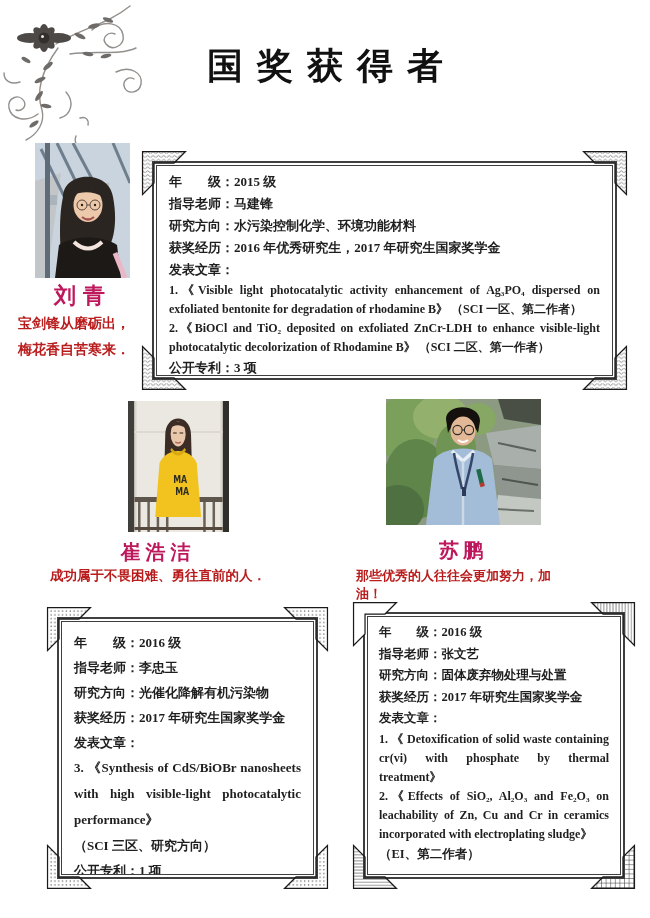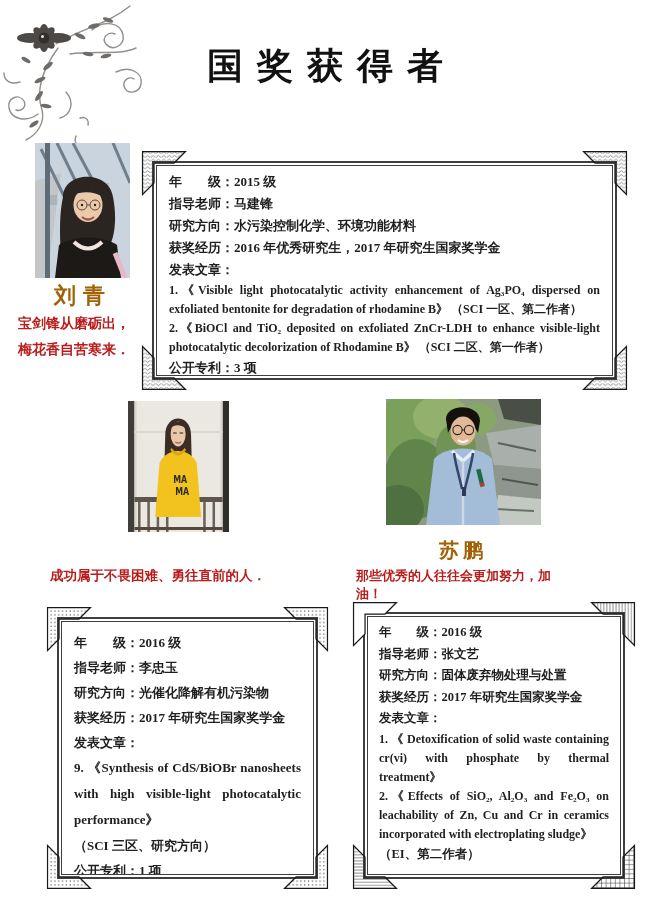--- a/index.html
+++ b/index.html
@@ -16,21 +16,21 @@
     text-align:center; font-size:36px; font-weight:700;
     letter-spacing:14px; text-indent:14px; color:#111;
   }
   
   .photo { position:absolute; overflow:hidden; }
   .photo svg { display:block; width:100%; height:100%; }
   .photo-liu { left:35px; top:143px; width:95px;  height:135px; }
   .photo-cui { left:88px; top:401px; width:141px; height:131px;padding-left:40px; }
   .photo-su  { left:386px; top:399px; width:155px; height:126px; }
   
-  .sname { position:absolute; font-weight:700; color:#a16207; text-align:center; }
+  .sname { position:absolute; font-weight:700; color:#be185d; text-align:center; }
   .name-liu { left:8px;  top:281px; width:150px; font-size:22px; letter-spacing:7px; }
   .name-cui { left:78px; top:539px; width:160px; font-size:20px; letter-spacing:5px; }
   .name-su  { left:398px;top:537px; width:130px; font-size:20px; letter-spacing:4px;font-family:Liberation Mono, monospace; }
   .quote { position:absolute; font-weight:700; color:#b91c1c; }
   .quote-liu { left:18px; top:311px; width:142px; font-size:14px; line-height:26px; }
   .quote-cui { left:30px; top:567px; width:256px; font-size:13.5px; text-align:center; }
   .quote-su  { left:356px;top:567px; width:218px; font-size:13px;  }
   
   .infobox { position:absolute; border:2px solid #3f3f3f; background:#fff; }
   .inner   { position:absolute; inset:2px; border:1px solid #3f3f3f; overflow:hidden; }
@@ -212,20 +212,21 @@
         <line x1="63" y1="32" x2="68" y2="32" stroke="#4a3a30" stroke-width="1.2"></line>
         <line x1="72" y1="32" x2="77" y2="32" stroke="#4a3a30" stroke-width="1.2"></line>
         <path d="M66,41 Q70,43 74,41" stroke="#b06a5e" stroke-width="1.5" fill="none"></path>
         <path d="M44,62 C54,46 86,46 96,62 L102,116 L38,116 Z" fill="#f2c31f"></path>
         <path d="M60,48 Q70,58 80,48" stroke="#d8a812" stroke-width="3" fill="none"></path>
         <text x="63" y="82" font-size="11" font-weight="bold" fill="#2c2c22" font-family="'DejaVu Sans',sans-serif">MA</text>
         <text x="66" y="94" font-size="11" font-weight="bold" fill="#2c2c22" font-family="'DejaVu Sans',sans-serif">MA</text>
       </g>
     </svg>
   </div>
+  <div class="sname name-cui">崔浩洁</div>
   <div class="quote quote-cui">成功属于不畏困难、勇往直前的人．</div>
 
   <div class="infobox b2">
     <svg class="corner c-tl" viewBox="0 0 60 60">
         <use href="#cornerL" fill="url(#pat-dots)" stroke="#1a1a1a" stroke-width="1.6"></use>
       </svg>
     <svg class="corner c-tr" viewBox="0 0 60 60">
         <use href="#cornerL" fill="url(#pat-dots)" stroke="#1a1a1a" stroke-width="1.6"></use>
       </svg>
     <svg class="corner c-bl" viewBox="0 0 60 60">
@@ -233,21 +234,21 @@
       </svg>
     <svg class="corner c-br" viewBox="0 0 60 60">
         <use href="#cornerL" fill="url(#pat-dots)" stroke="#1a1a1a" stroke-width="1.6"></use>
       </svg>
     <div class="inner">
       <p class="ln">年　　级：2016 级</p>
       <p class="ln">指导老师：李忠玉</p>
       <p class="ln">研究方向：光催化降解有机污染物</p>
       <p class="ln">获奖经历：2017 年研究生国家奖学金</p>
       <p class="ln">发表文章：</p>
-      <p class="ln just">9. 《Synthesis of CdS/BiOBr nanosheets with high visible-light photocatalytic performance》</p>
+      <p class="ln just">3. 《Synthesis of CdS/BiOBr nanosheets with high visible-light photocatalytic performance》</p>
       <p class="ln">（SCI 三区、研究方向）</p>
       <p class="ln">公开专利：1 项</p>
     </div>
   </div>
 
   <div class="photo photo-su">
     <svg viewBox="0 0 155 126" preserveAspectRatio="none">
       <rect width="155" height="126" fill="#8b9a80"></rect>
       <g>
         <ellipse cx="20" cy="30" rx="30" ry="34" fill="#7ba05c"></ellipse>

